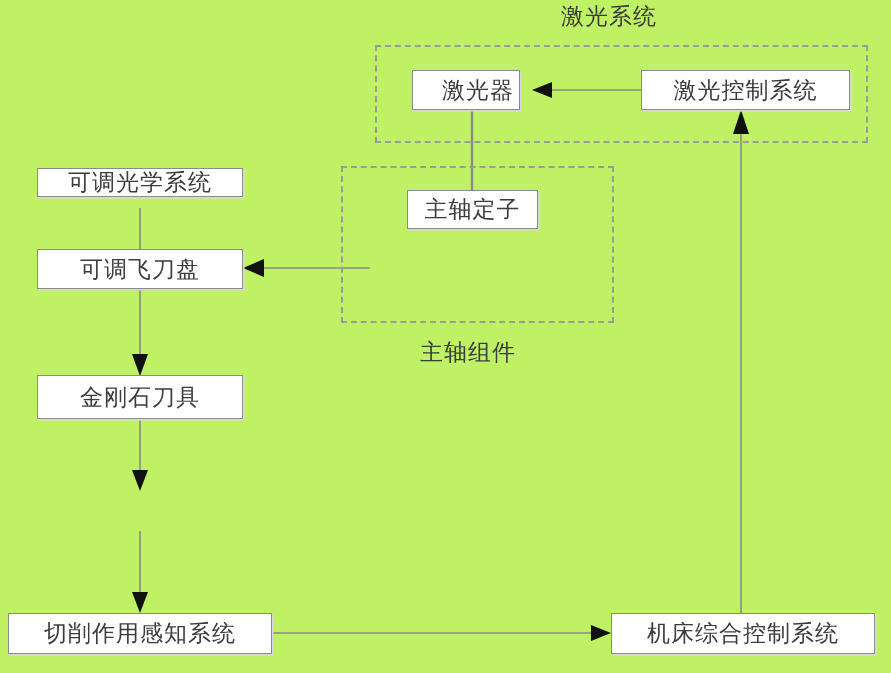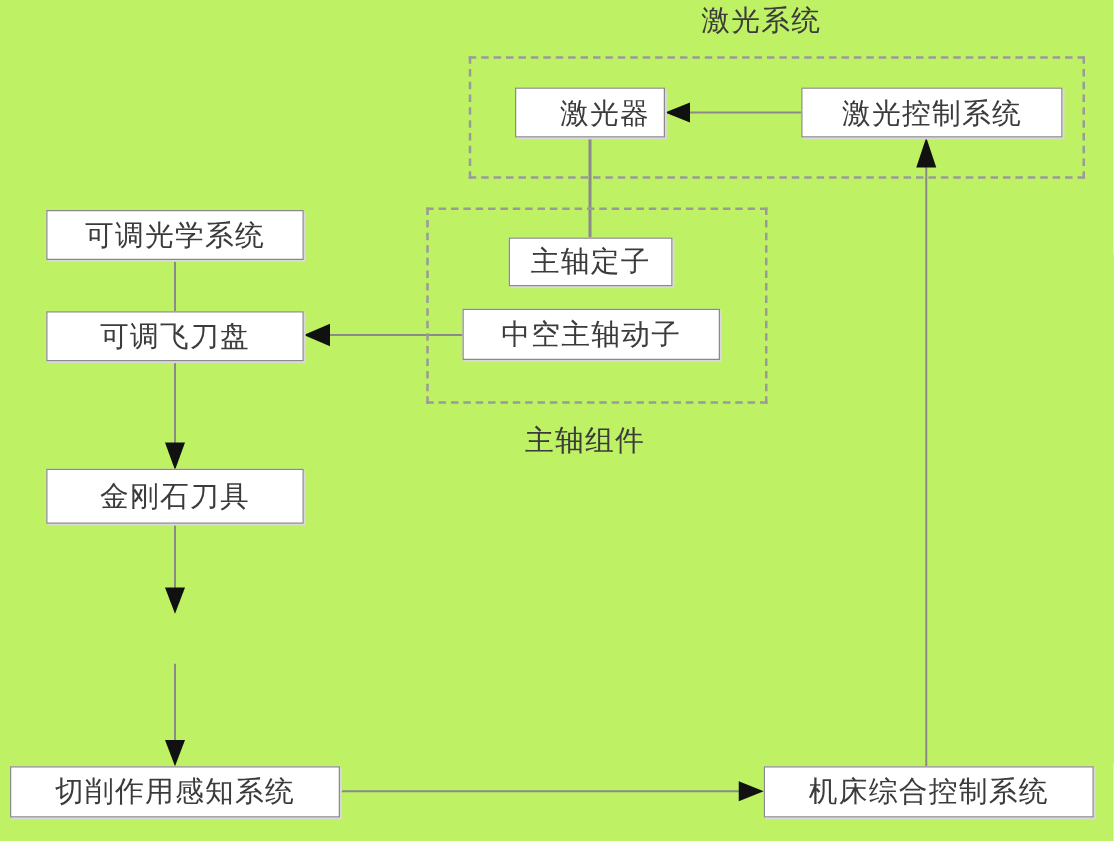--- a/index.html
+++ b/index.html
@@ -108,31 +108,30 @@
 
   </svg>
 
   <div class="group-box" style="left:375px; top:45px; width:493px; height:98px;"></div>
 
   <div class="group-box" style="left:341px; top:166px; width:273px; height:157px;"></div>
 
   <div class="caption" style="left:561px; top:5px;">激光系统</div>
   <div class="caption" style="left:420px; top:341px;">主轴组件</div>
 
-  <div class="node" style="left:412px; top:70px; width:120px; height:40px;padding-left:24px;">激光器</div>
+  <div class="node" style="left:412px; top:70px; width:108px; height:40px;padding-left:24px;">激光器</div>
 
   <div class="node" style="left:641px; top:70px; width:209px; height:40px;">激光控制系统</div>
 
-  <div class="node" style="left:37px; top:168px; width:206px; height:40px;">可调光学系统</div>
+  <div class="node" style="left:37px; top:168px; width:206px; height:29px;">可调光学系统</div>
 
   <div class="node" style="left:407px; top:190px; width:131px; height:39px;">主轴定子</div>
 
   <div class="node" style="left:37px; top:249px; width:206px; height:40px;text-align:center;">可调飞刀盘</div>
 
-  <div class="node" style="left:370px; top:247px; width:206px; height:41px;">中空主轴动子</div>
 
   <div class="node" style="left:37px; top:375px; width:206px; height:44px;">金刚石刀具</div>
 
 
   <div class="node" style="left:8px; top:613px; width:264px; height:41px;">切削作用感知系统</div>
 
   <div class="node" style="left:611px; top:613px; width:264px; height:41px;">机床综合控制系统</div>
 
 </div>
 

